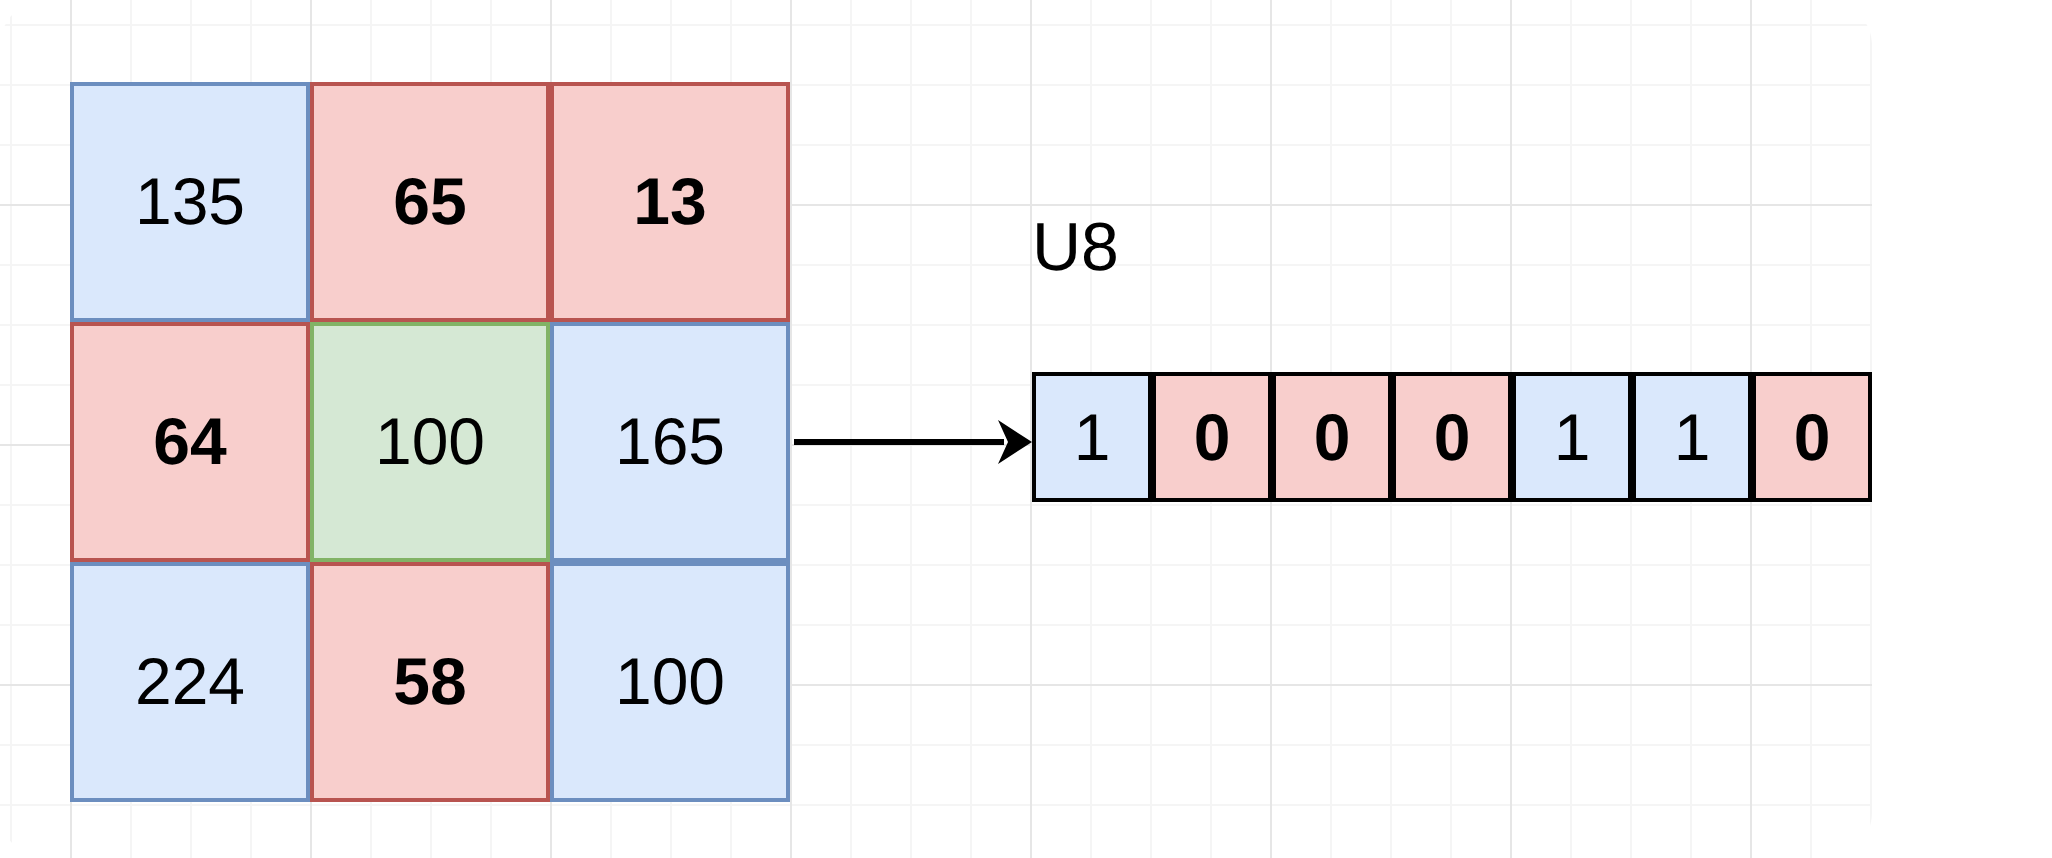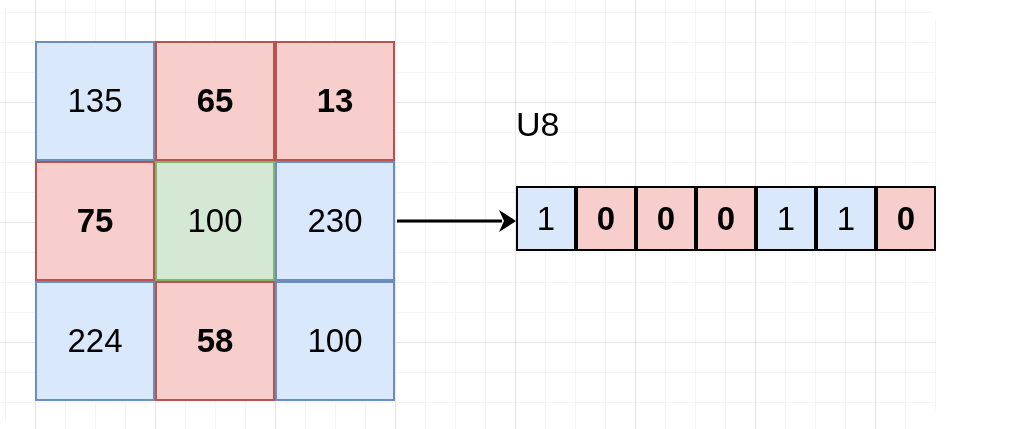--- a/index.html
+++ b/index.html
@@ -77,23 +77,23 @@
 </style>
 </head>
 <body>
 
 <div class="canvas">
 
   <div class="matrix">
     <div class="cell" data-color="blue">135</div>
     <div class="cell" data-color="red">65</div>
     <div class="cell" data-color="red">13</div>
-    <div class="cell" data-color="red">75</div>
+    <div class="cell" data-color="red">64</div>
     <div class="cell" data-color="green">100</div>
-    <div class="cell" data-color="blue">230</div>
+    <div class="cell" data-color="blue">165</div>
     <div class="cell" data-color="blue">224</div>
     <div class="cell" data-color="red">58</div>
     <div class="cell" data-color="blue">100</div>
   </div>
 
   <svg class="arrow-svg" width="122" height="30" viewBox="0 0 122 30">
     <line x1="1" y1="15" x2="106" y2="15" stroke="#000000" stroke-width="3"></line>
     <polygon points="103,4 120,15 103,26 108,15" fill="#000000"></polygon>
   </svg>
 

